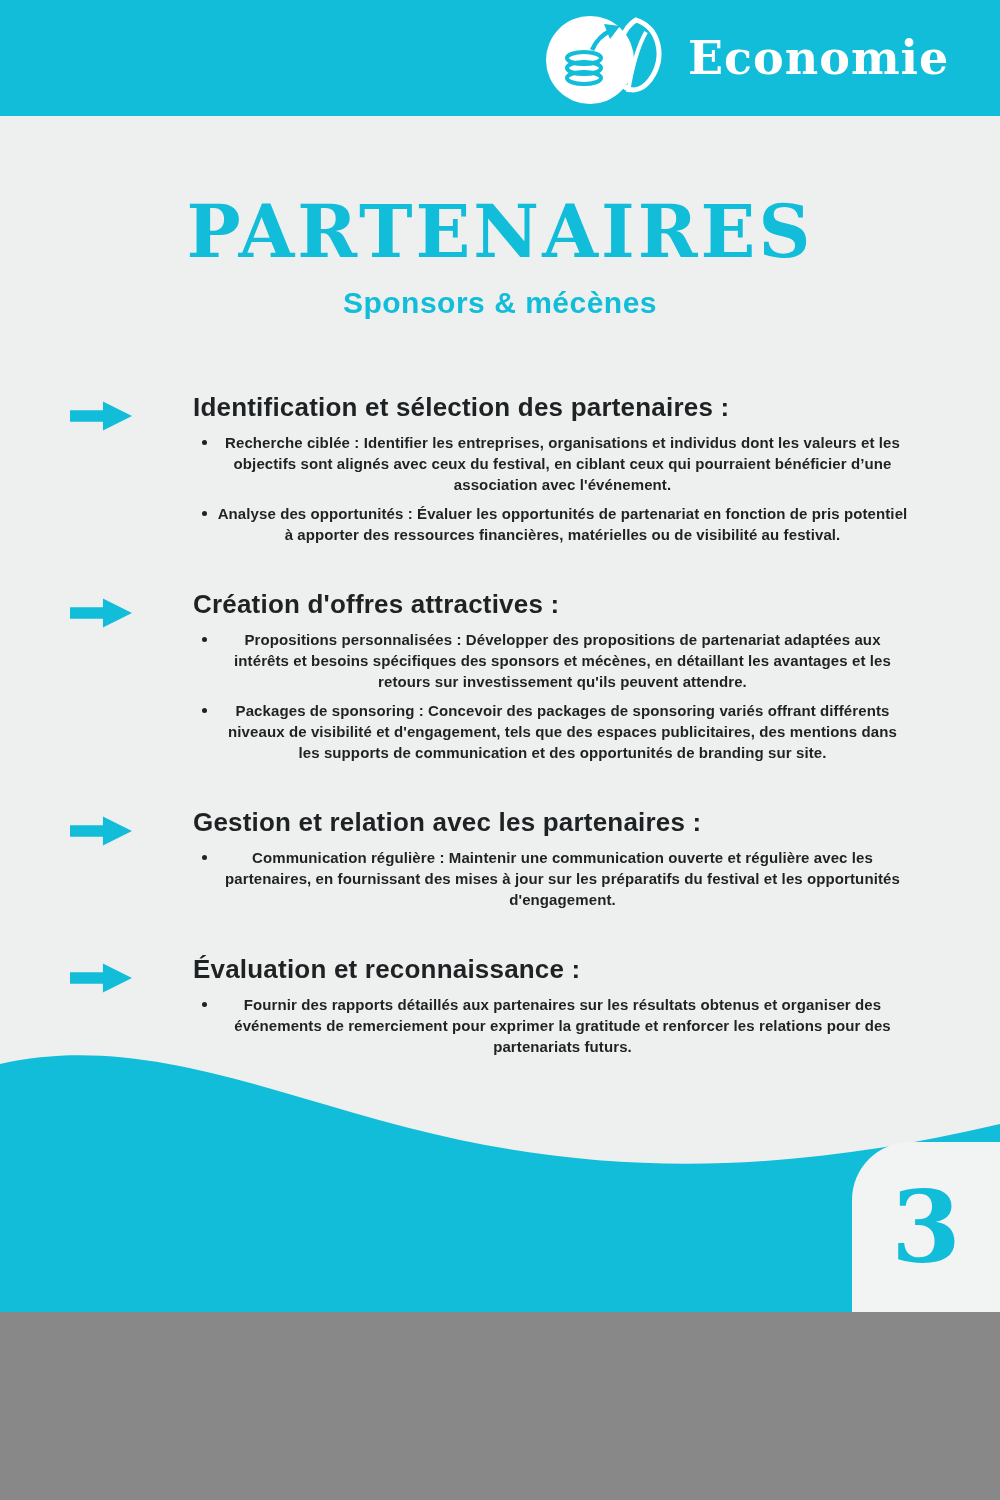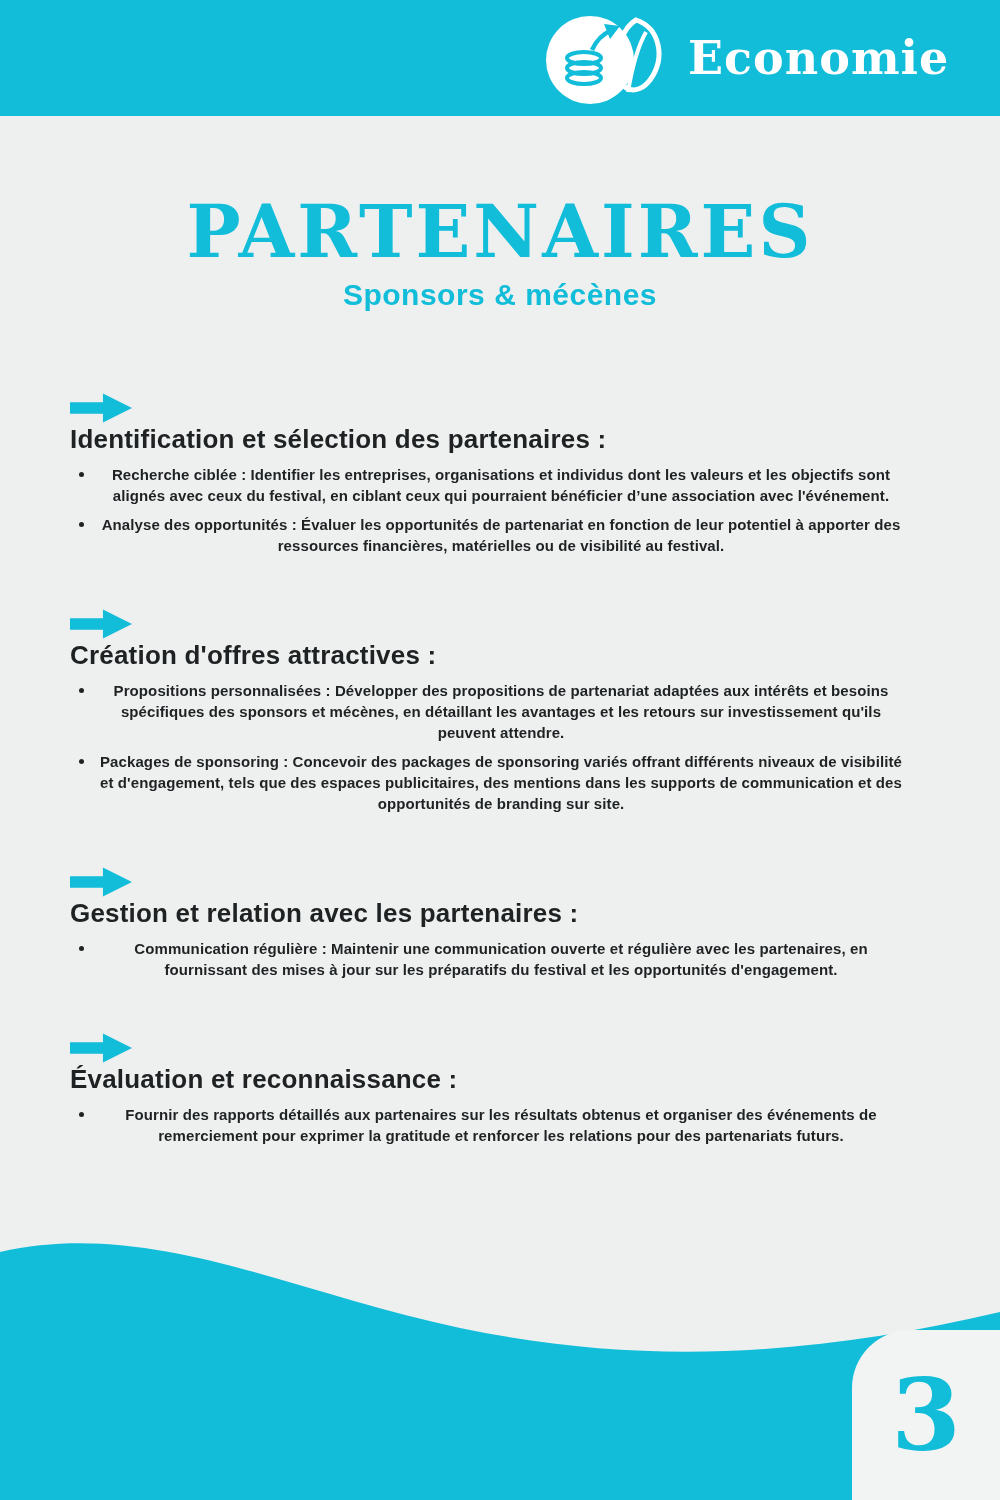--- a/index.html
+++ b/index.html
@@ -4,47 +4,47 @@
 <style>
   :root{
     --accent:#11bdd9;
     --bg:#eef0f0;
     --text:#1f2223;
     --paper:#f2f4f4;
   }
   *{box-sizing:border-box;margin:0;padding:0;}
   body{background:#888;display:flex;justify-content:center;font-family:"Liberation Sans",sans-serif;}
   .page{
-    position:relative;width:1000px;height:1500px;background:var(--bg);
+    position:relative;width:1000px;height:1312px;background:var(--bg);
     overflow:hidden;flex:none;
   }
   
   .header{
     position:relative;height:116px;background:var(--accent);
   }
   .brand{
     position:absolute;left:540px;top:6px;display:flex;align-items:center;gap:20px;
   }
   .brand-title{
     font-family:"DejaVu Serif",serif;font-weight:700;color:#ffffff;
     font-size:46px;letter-spacing:1px;line-height:104px;
   }
   
   .title-block{margin-top:78px;text-align:center;}
   .page-title{
     font-family:"DejaVu Serif",serif;font-weight:700;color:var(--accent);
     font-size:72px;letter-spacing:3px;line-height:1.05;
   }
   .page-subtitle{
-    margin-top:8px;font-size:30px;font-weight:700;color:var(--accent);
+    margin-top:16px;font-size:30px;font-weight:700;color:var(--accent);
     letter-spacing:0.5px;
   }
   
   .sections{margin-top:72px;position:relative;z-index:2;}
-  .section{display:flex;padding:0 92px 0 70px;margin-bottom:36px;flex-direction:column;}
+  .section{display:flex;padding:0 92px 0 70px;margin-bottom:36px;}
   .arrow-col{width:123px;flex:none;padding-top:8px;}
   .arrow-icon{display:block;}
   .arrow-icon path{fill:var(--accent);}
   .content{flex:1;}
   .section-title{
     font-size:26px;font-weight:700;color:var(--text);
     margin-bottom:9px;letter-spacing:0.2px;
   }
   .bullet-list{list-style:none;padding-left:24px;text-align:center;}
   .bullet-item{
@@ -109,21 +109,21 @@
     <section class="section">
       <div class="arrow-col">
         <svg class="arrow-icon" width="62" height="32" viewBox="0 0 64 32" aria-hidden="true">
           <path d="M0,10 H34 V1 L64,16 L34,31 V22 H0 Z"></path>
         </svg>
       </div>
       <div class="content">
         <h2 class="section-title">Identification et sélection des partenaires :</h2>
         <ul class="bullet-list">
           <li class="bullet-item">Recherche ciblée : Identifier les entreprises, organisations et individus dont les valeurs et les objectifs sont alignés avec ceux du festival, en ciblant ceux qui pourraient bénéficier d’une association avec l'événement.</li>
-          <li class="bullet-item">Analyse des opportunités : Évaluer les opportunités de partenariat en fonction de leur potentiel à apporter des ressources financières, matérielles ou de visibilité au festival.</li>
+          <li class="bullet-item">Analyse des opportunités : Évaluer les opportunités de partenariat en fonction de pris potentiel à apporter des ressources financières, matérielles ou de visibilité au festival.</li>
         </ul>
       </div>
     </section>
 
     <section class="section">
       <div class="arrow-col">
         <svg class="arrow-icon" width="62" height="32" viewBox="0 0 64 32" aria-hidden="true">
           <path d="M0,10 H34 V1 L64,16 L34,31 V22 H0 Z"></path>
         </svg>
       </div>

